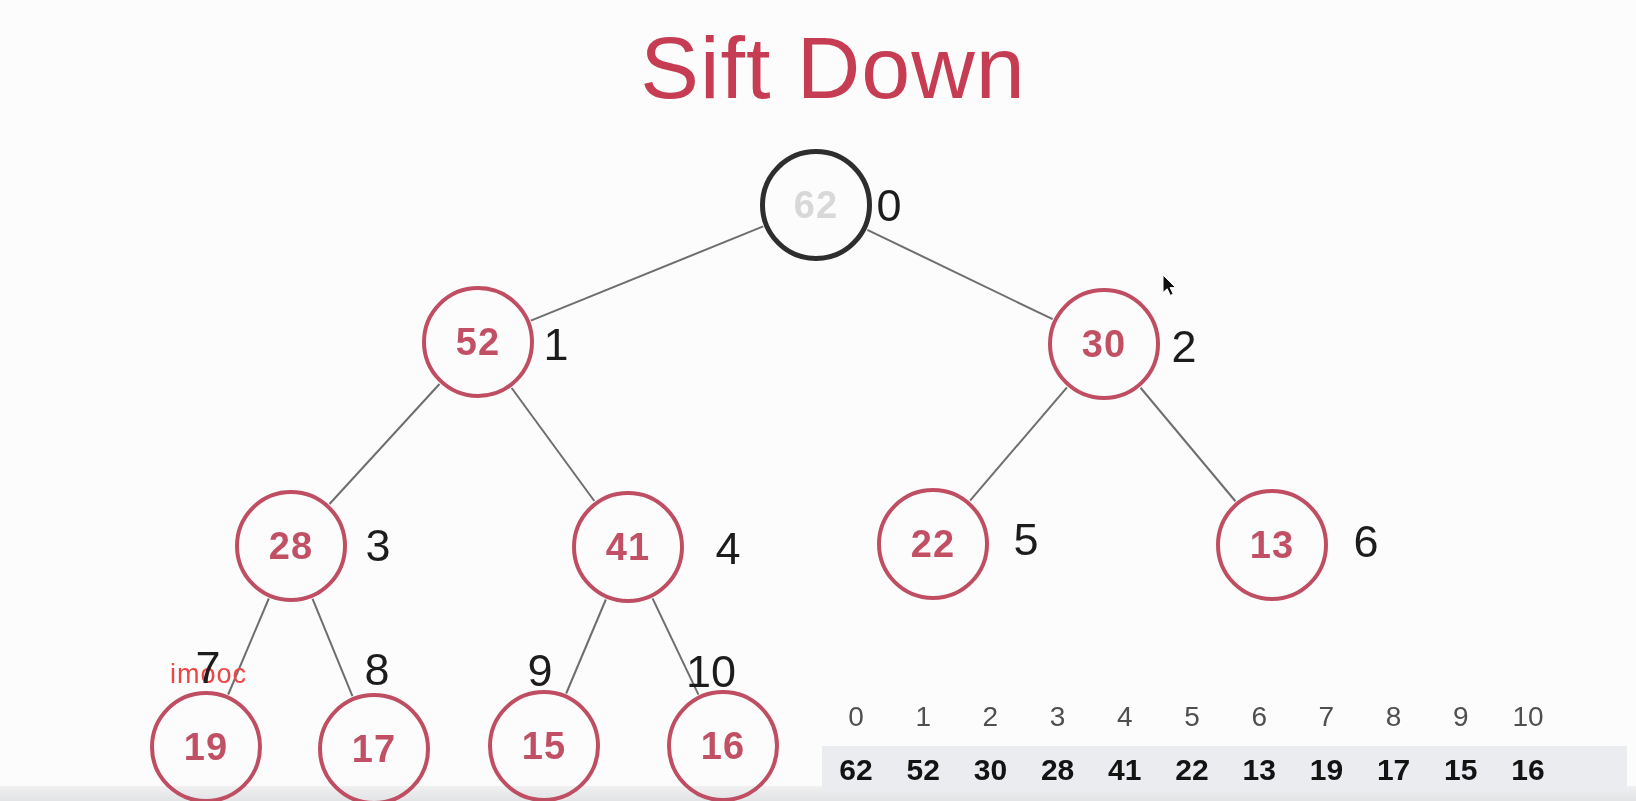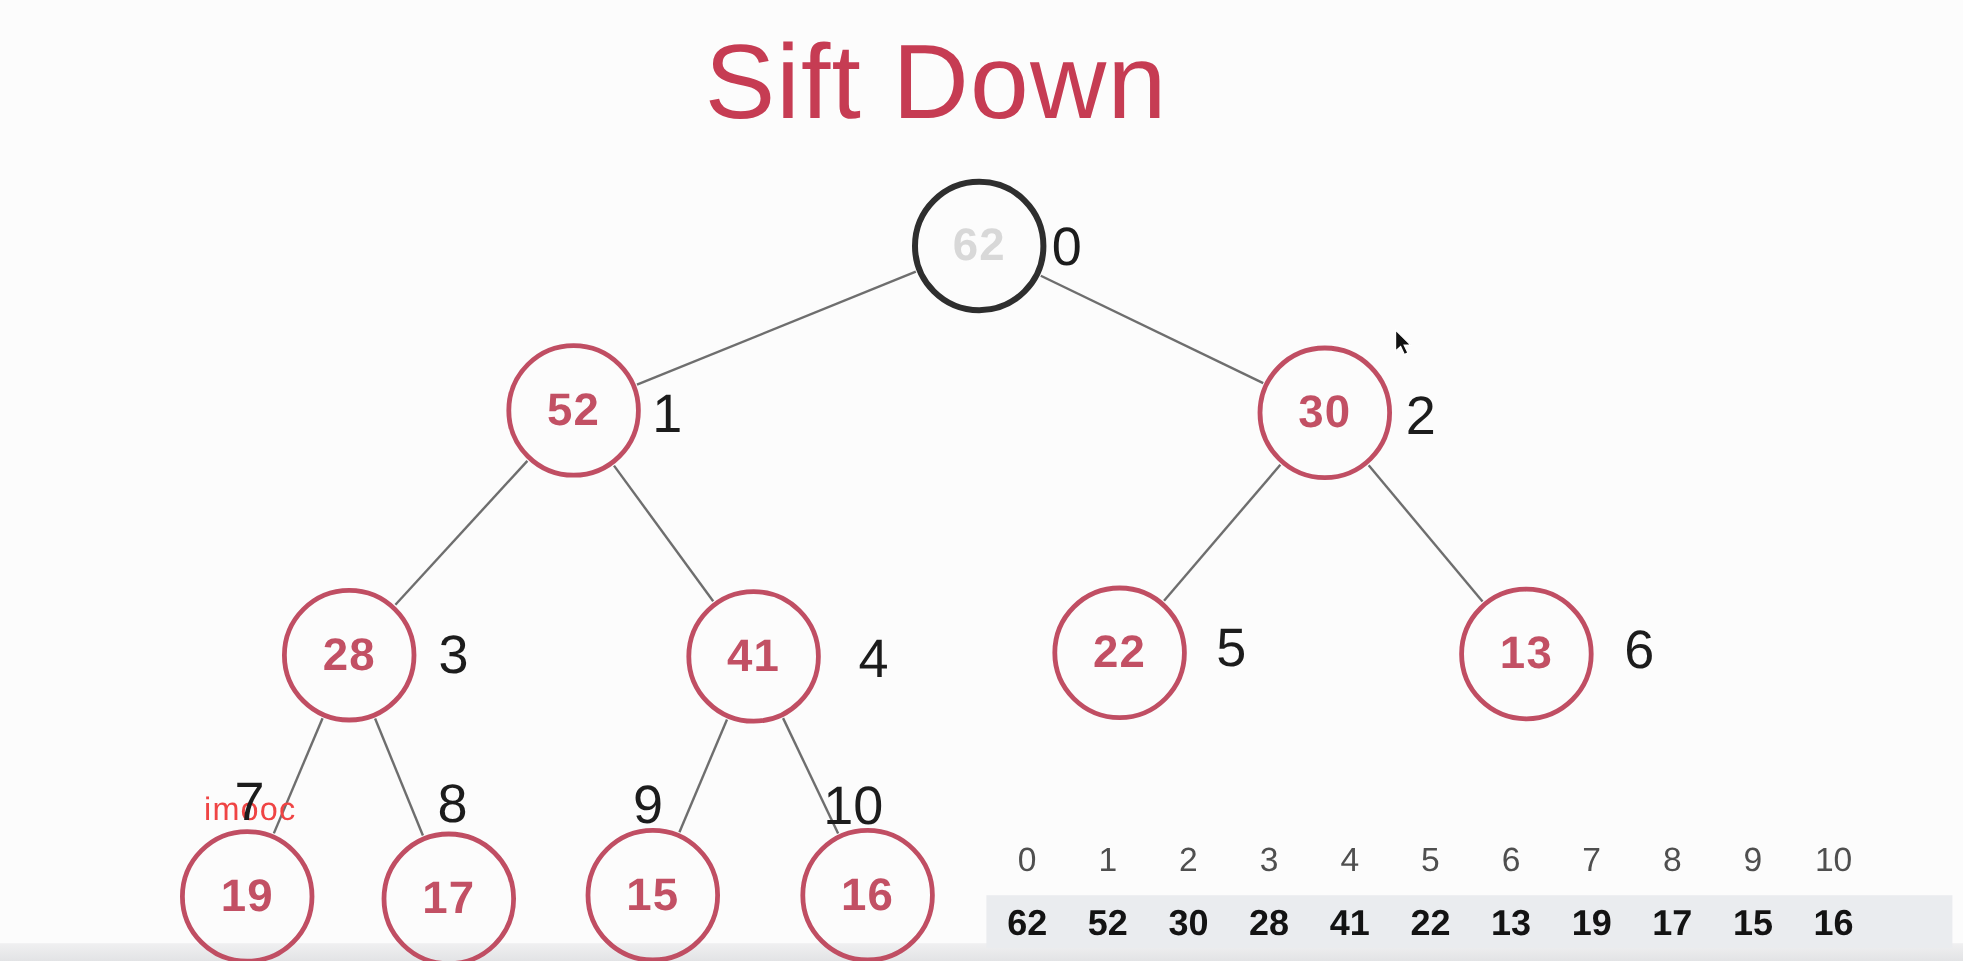--- a/index.html
+++ b/index.html
@@ -6,21 +6,21 @@
   .stage {
     position: relative;
     width: 1636px;
     height: 801px;
     overflow: hidden;
     background: #fcfcfc;
     font-family: "Liberation Sans", sans-serif;
   }
   .slide-title {
     position: absolute;
-    left: 780px;
+    left: 833px;
     top: 24px;
     transform: translateX(-50%);
     font-size: 88px;
     font-weight: 500;
     line-height: 1.0;
     letter-spacing: 1px;
     white-space: nowrap;
     z-index: 4;
   }
   #edge-layer {

